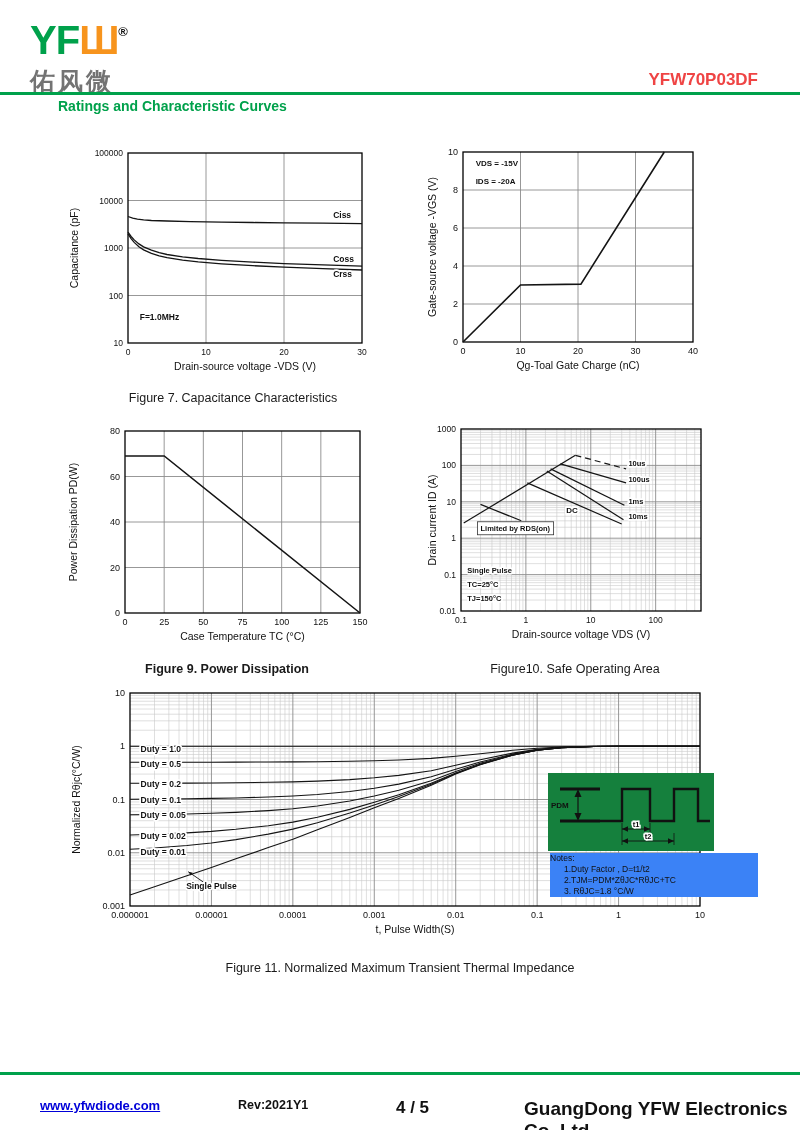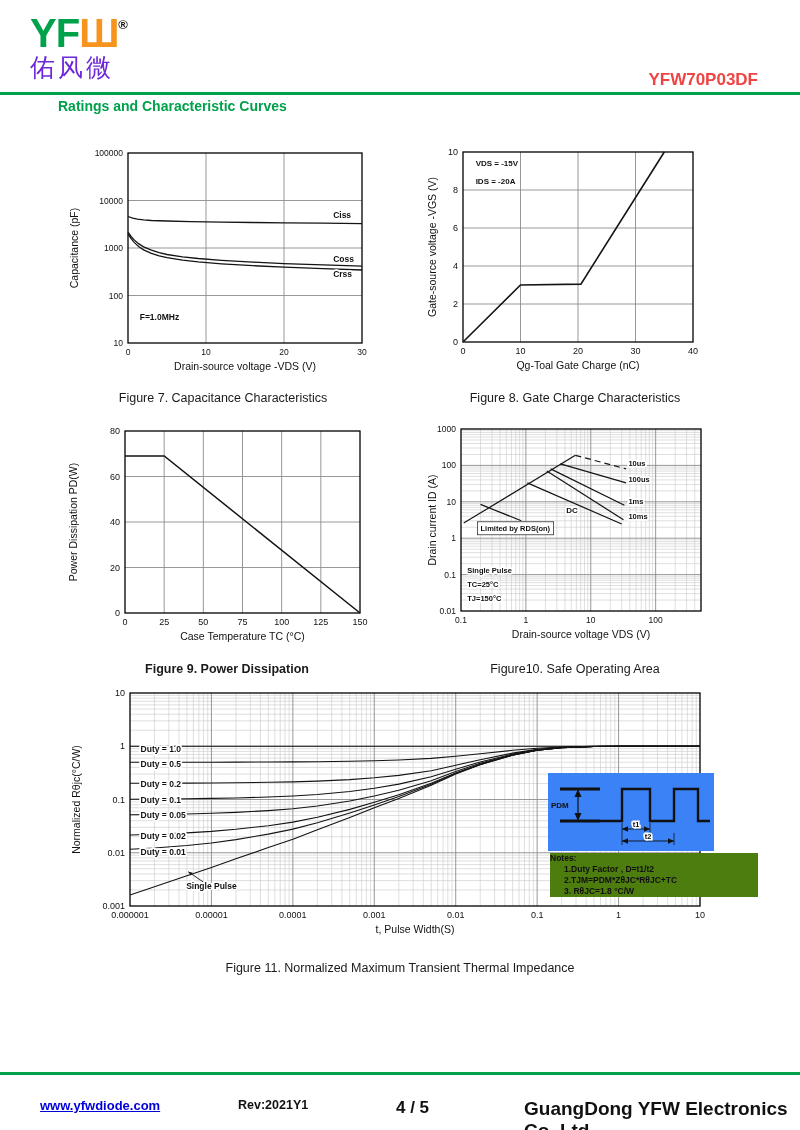--- a/index.html
+++ b/index.html
@@ -1,44 +1,44 @@
 <!DOCTYPE html>
 <html style="--green: #00A14B; --orange: #F7941D; --blue: #0000D8;"><head>
 <meta charset="utf-8">
 <style>
   html,body{margin:0;padding:0;background:#e8e8e8;}
   .page{position:relative;width:800px;height:1130px;background:#ffffff;margin:0 auto;
         font-family:"Liberation Sans",sans-serif;color:#111;overflow:hidden;}
   
   .logo{position:absolute;left:30px;top:4px;}
-  .logo-en{font-size:40px;font-weight:bold;letter-spacing:-1px;line-height:42px;}
+  .logo-en{font-size:40px;font-weight:bold;letter-spacing:-1px;line-height:55px;}
   .logo-en .lg{color:var(--green,#00A14B);}
   .logo-en .lo{color:var(--orange,#F7941D);}
   .logo-en .reg{font-size:13px;color:#111;vertical-align:18px;letter-spacing:0;}
-  .logo-cn{font-size:25px;font-weight:normal;color:#6d28d9;letter-spacing:3px;margin-top:-3px;}
+  .logo-cn{font-size:25px;font-weight:bold;color:#737373;letter-spacing:3px;margin-top:-3px;}
   .part-number{position:absolute;right:42px;top:70px;font-size:17px;font-weight:bold;color:#ef4444;}
   .green-rule{position:absolute;left:0;top:92px;width:800px;height:3px;background:var(--green,#00A14B);}
   .section-title{position:absolute;left:34px;top:98px;font-size:14px;font-weight:bold;color:var(--green,#00A14B);padding-left:24px;}
   
   .chart{position:absolute;}
   #fig7 {left:62px; top:143px;width:330px;height:245px;}
   #fig8 {left:425px;top:143px;width:300px;height:245px;}
   #fig9 {left:62px; top:423px;width:330px;height:240px;}
   #fig10{left:425px;top:423px;width:330px;height:245px;}
   #fig11{left:60px; top:685px;width:690px;height:262px;}
   .cap{position:absolute;text-align:center;font-size:12.5px;color:#1a1a1a;}
-  #cap7 {left:58px; top:391px;width:330px;}
+  #cap7 {left:68px; top:391px;width:330px;}
   #cap8 {left:410px;top:391px;width:330px;}
   #cap9 {left:62px; top:662px;width:330px;font-weight:bold;}
   #cap10{left:410px;top:662px;width:330px;}
   #cap11{left:40px; top:961px;width:720px;}
   
-  #inset{position:absolute;left:488px;top:88px;width:166px;height:78px;background:#3b82f6;}
-  #notes{position:absolute;left:490px;top:168px;width:208px;background:#4d7c0f;
-         font-size:8.5px;font-weight:bold;line-height:11px;color:#111;}
+  #inset{position:absolute;left:488px;top:88px;width:166px;height:78px;background:#15803d;}
+  #notes{position:absolute;left:490px;top:168px;width:208px;background:#3b82f6;
+         font-size:8.5px;font-weight:normal;line-height:11px;color:#111;}
   #notes .nind{padding-left:14px;}
   
   .footer-rule{position:absolute;left:0;top:1072px;width:800px;height:3px;background:var(--green,#00A14B);}
   .footer{position:absolute;left:0;top:1098px;width:800px;height:20px;font-size:13px;}
   .f-web{position:absolute;left:40px;font-weight:bold;color:var(--blue,#0000D8);text-decoration:underline;}
   .f-rev{position:absolute;left:238px;font-weight:bold;font-size:12.5px;}
   .f-page{position:absolute;left:396px;font-weight:bold;font-size:17px;}
   .f-co{position:absolute;left:524px;font-weight:bold;font-size:19px;}
   svg text{fill:#111;}
 </style>
@@ -416,21 +416,20 @@
     </div>
     <div id="notes">
       <div>Notes:</div>
       <div class="nind">1.Duty Factor , D=t1/t2</div>
       <div class="nind">2.TJM=PDM*ZθJC*RθJC+TC</div>
       <div class="nind">3. RθJC=1.8 °C/W</div>
     </div>
   </div>
 
   <div id="cap7" class="cap">Figure 7. Capacitance Characteristics</div>
-  <div id="cap8" class="cap">Figure 8. Gate Charge Characteristics</div>
   <div id="cap9" class="cap">Figure 9. Power Dissipation</div>
   <div id="cap10" class="cap">Figure10. Safe Operating Area</div>
   <div id="cap11" class="cap">Figure 11. Normalized Maximum Transient Thermal Impedance</div>
 
   <div class="footer-rule"></div>
   <div class="footer">
     <a class="f-web" href="#">www.yfwdiode.com</a>
     <span class="f-rev">Rev:2021Y1</span>
     <span class="f-page">4 / 5</span>
     <span class="f-co">GuangDong YFW Electronics Co, Ltd.</span>

